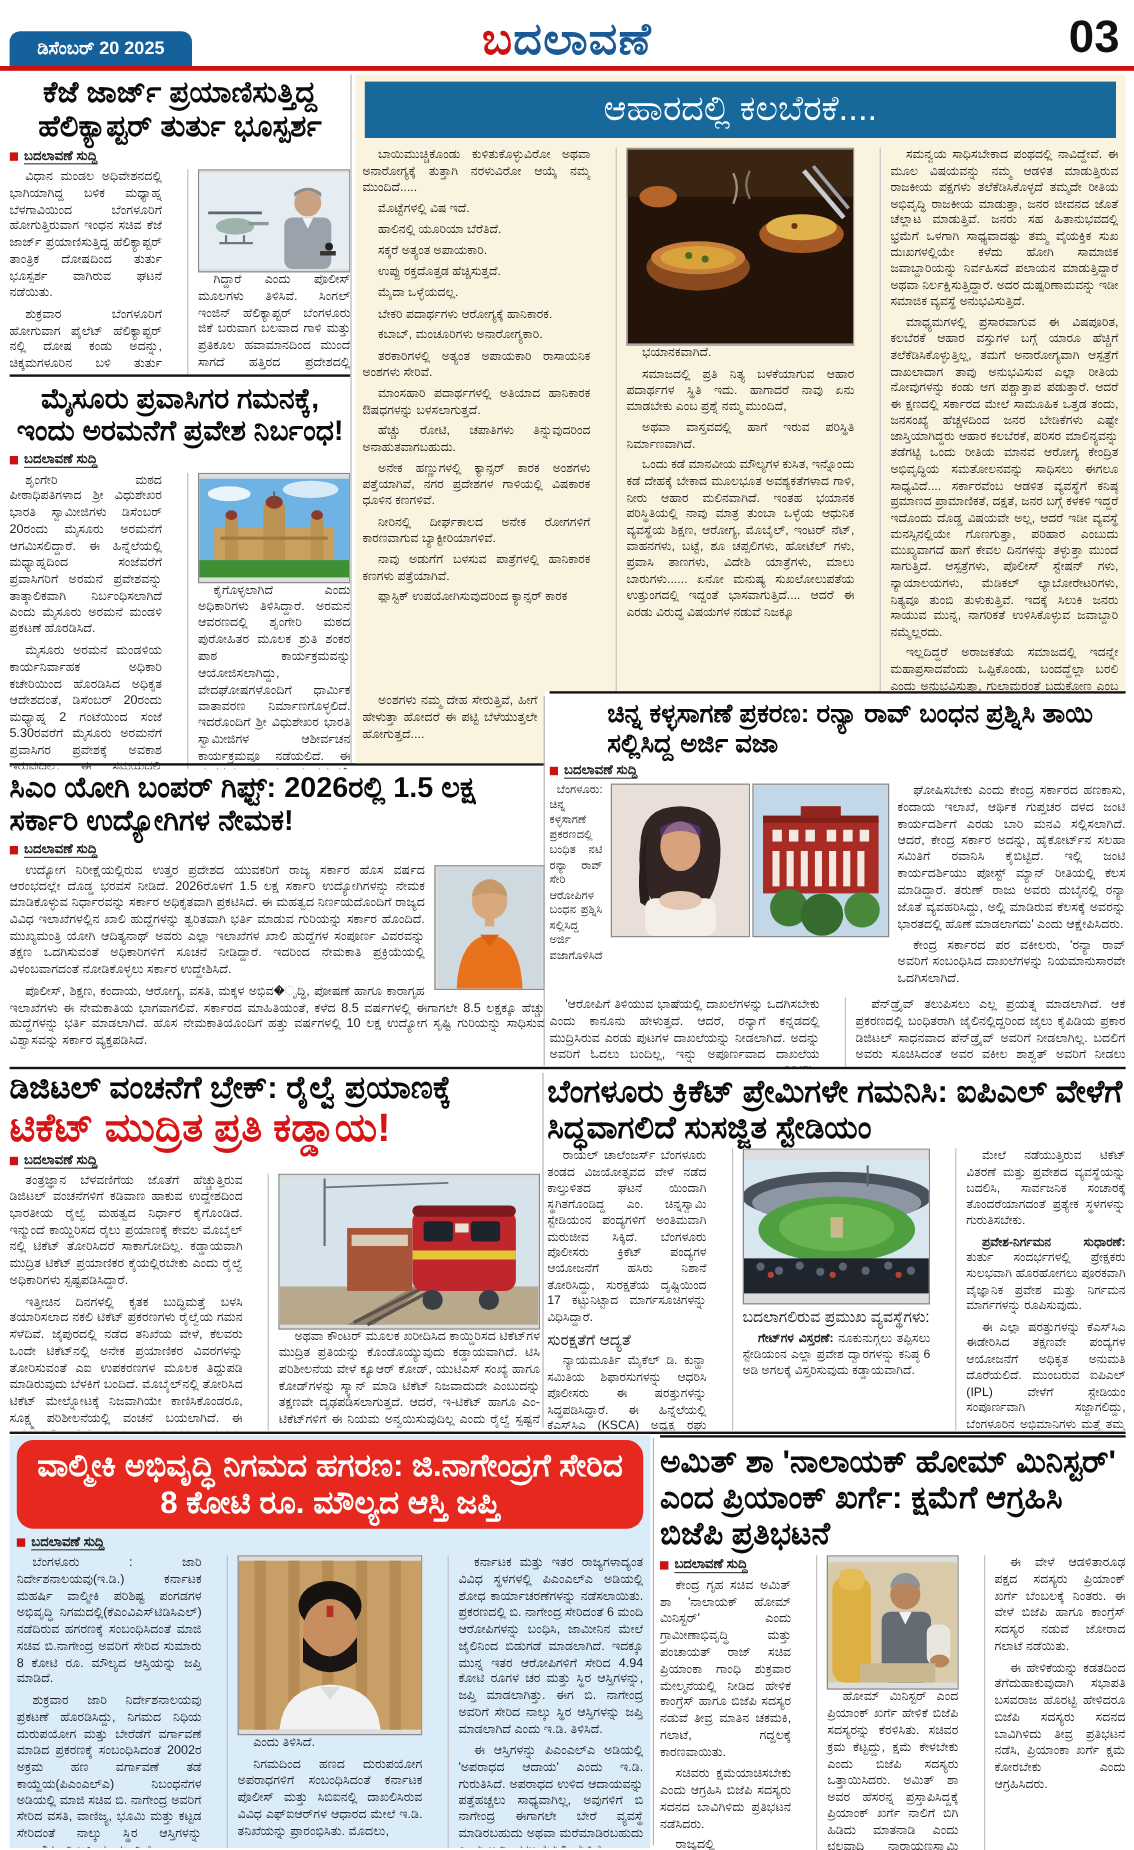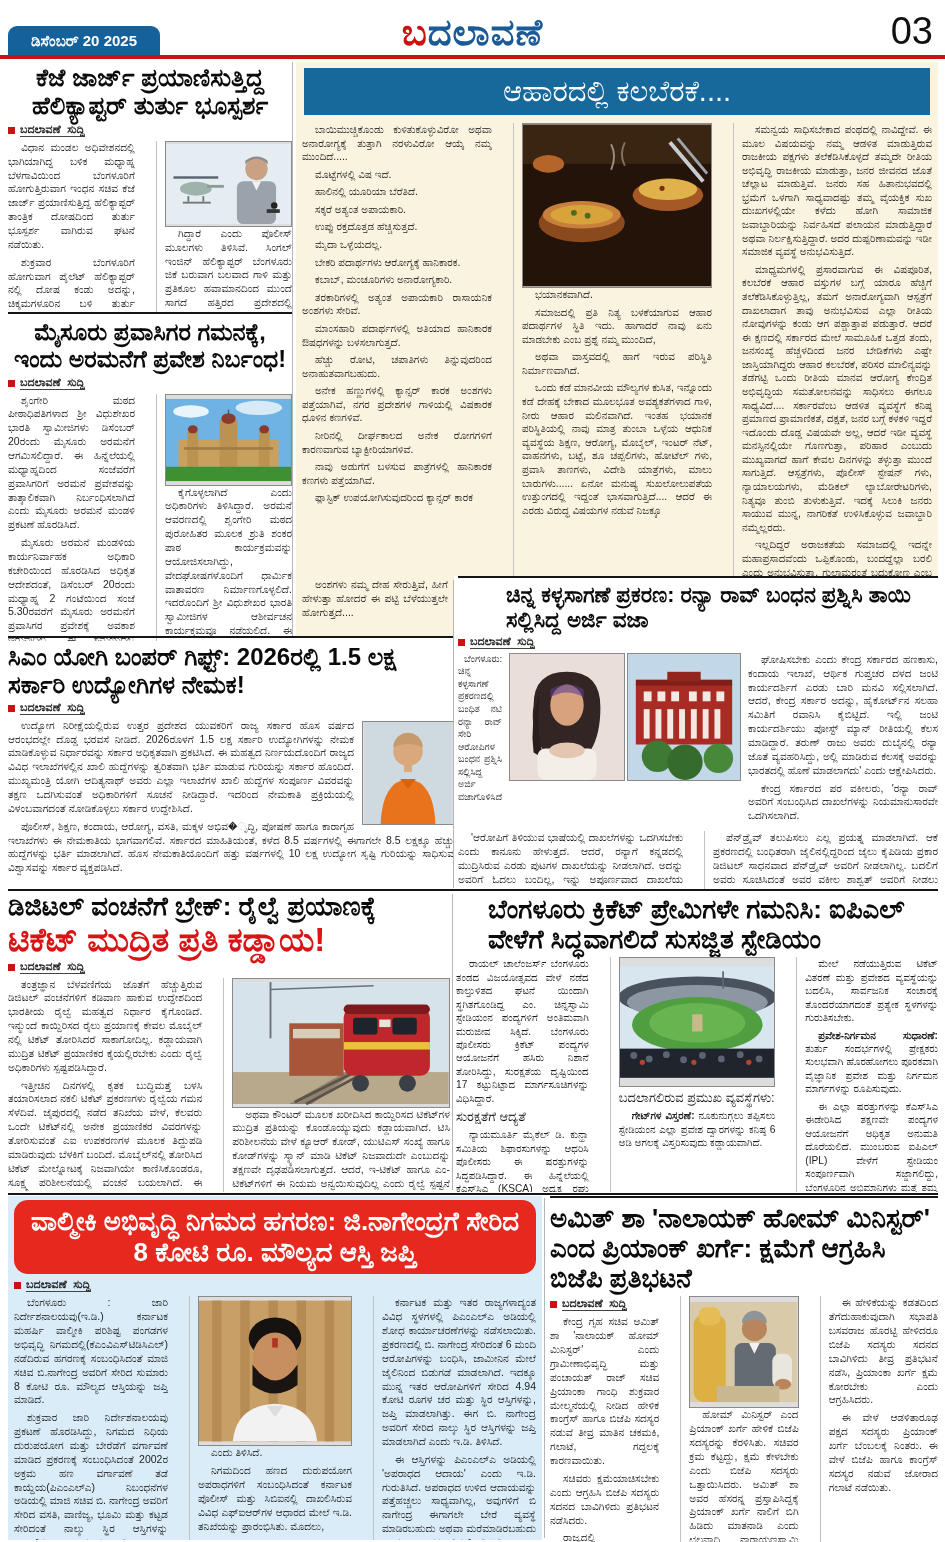--- a/index.html
+++ b/index.html
@@ -3,28 +3,28 @@
 <meta charset="utf-8">
 <style>
   html,body{margin:0;padding:0;background:#ffffff;}
   body{width:945px;height:1542px;position:relative;font-family:"Liberation Sans","DejaVu Sans",sans-serif;color:#1c1c1c;}
   
   #hdr{position:absolute;left:0;top:0;width:945px;height:59px;}
   #datebox{position:absolute;left:8px;top:26px;width:152px;height:29px;background:#15619b;color:#fff;
     border-radius:9px 9px 0 0;display:flex;align-items:center;justify-content:center;font-weight:bold;font-size:15px;}
   #masthead{position:absolute;left:0;right:0;top:12px;text-align:center;font-size:37px;font-weight:bold;letter-spacing:1px;}
   #masthead .m1{color:#cc1111;} #masthead .m2{color:#1a5a96;}
-  #pagenum{position:absolute;right:12px;top:10px;font-size:38px;font-weight:normal;color:#111;}
+  #pagenum{position:absolute;right:12px;top:10px;font-size:38px;font-weight:bold;color:#111;}
   #redrule{position:absolute;left:0;top:55px;width:945px;height:4px;background:#cc1111;}
   
   .art{position:absolute;overflow:hidden;}
   .h1{font-weight:bold;color:#0b0b0b;line-height:1.16;margin:2px 0 3px;}
   .byline{display:flex;align-items:center;gap:5px;margin:2px 0 4px;}
   .byline .sq{width:7px;height:7px;background:#cc1111;flex:0 0 auto;}
-  .byline b{font-size:11px;color:#222;border-bottom:1.5px solid #444;font-family:Liberation Mono, monospace;}
+  .byline b{font-size:11px;color:#222;border-bottom:1.5px solid #444;}
   .cols{display:flex;gap:21px;}
   .col{flex:1;min-width:0;overflow:hidden;}
   .col + .col{border-left:1px solid #c2c2c2;padding-left:8px;}
   .bp{margin:0 0 4px;text-indent:13px;text-align:justify;line-height:1.32;font-size:10.5px;color:#1d1d1d;}
   .lead b{font-weight:bold;}
   .subhead{font-weight:normal;text-align:left;font-size:13px;margin:3px 0;color:#111;}
   .ph{display:block;width:100%;border:1px solid #8a8a8a;box-sizing:border-box;background:#ddd;}
   .vline{position:absolute;width:1px;background:#b5b5b5;}
   .hline{position:absolute;height:2px;background:#151515;}
   .topline{border-top:2px solid #151515;padding-top:3px;}
@@ -44,21 +44,21 @@
   #art-ranya{left:458px;top:576px;width:480px;height:313px;box-sizing:border-box;}
   #art-ranya .h1{font-size:21.5px;margin-left:48px;}
   #ranya-row1{display:flex;gap:7px;}
   #ranya-intro{width:44px;flex:0 0 auto;overflow:hidden;}
   #ranya-intro .bp{font-size:9.5px;text-indent:6px;}
   #ranya-photos{display:flex;gap:2px;flex:0 0 auto;width:232px;}
   #art-rail{left:8px;top:892px;width:442px;height:300px;}
   #art-rail .hA{font-size:26px;font-weight:bold;line-height:1.1;color:#0b0b0b;}
   #art-rail .hB{font-size:33px;font-weight:bold;line-height:1.15;color:#d81414;}
   #art-cric{left:456px;top:892px;width:482px;height:300px;}
-  #art-cric .h1{font-size:26px;margin-left:32px;}
+  #art-cric .h1{font-size:26px;}
   #art-cric .bp{font-size:10.2px;}
   #art-val{left:8px;top:1196px;width:534px;height:344px;background:#d9ecf8;box-sizing:border-box;padding:4px 6px;}
   #val-box{background:#e6281e;color:#fff;font-weight:bold;font-size:26px;text-align:center;line-height:1.2;
     border-radius:14px;padding:6px 8px;margin:0 0 5px;}
   #art-amit{left:550px;top:1196px;width:388px;height:344px;}
   #art-amit .h1{font-size:26px;}
 </style>
 </head>
 <body>
 
@@ -441,22 +441,22 @@
         <polygon points="66,46 72,58 78,46" fill="#f2f2f2"></polygon>
         <rect x="92" y="58" width="22" height="38" rx="8" fill="#e9e6df"></rect>
         <ellipse cx="104" cy="92" rx="9" ry="6" fill="#b9855d"></ellipse>
         <rect x="30" y="94" width="70" height="18" fill="#c9b88f"></rect>
       </svg>
       <div>
           <p class="bp">ಹೋಮ್ ಮಿನಿಸ್ಟರ್ ಎಂದ ಪ್ರಿಯಾಂಕ್ ಖರ್ಗೆ ಹೇಳಿಕೆ ಬಿಜೆಪಿ ಸದಸ್ಯರನ್ನು ಕೆರಳಿಸಿತು. ಸಚಿವರ ಕ್ರಮ ಕೆಟ್ಟದ್ದು, ಕ್ಷಮೆ ಕೇಳಬೇಕು ಎಂದು ಬಿಜೆಪಿ ಸದಸ್ಯರು ಒತ್ತಾಯಿಸಿದರು. ಅಮಿತ್ ಶಾ ಅವರ ಹೆಸರನ್ನ ಪ್ರಸ್ತಾಪಿಸಿದ್ದಕ್ಕೆ ಪ್ರಿಯಾಂಕ್ ಖರ್ಗೆ ನಾಲಿಗೆ ಬಿಗಿ ಹಿಡಿದು ಮಾತನಾಡಿ ಎಂದು ಛಲವಾದಿ ನಾರಾಯಣಸ್ವಾಮಿ ಎಚ್ಚರಿಸಿದರು.</p>
         </div>
     </div>
     <div class="col">
+        <p class="bp">ಈ ವೇಳೆ ಆಡಳಿತಾರೂಢ ಪಕ್ಷದ ಸದಸ್ಯರು ಪ್ರಿಯಾಂಕ್ ಖರ್ಗೆ ಬೆಂಬಲಕ್ಕೆ ನಿಂತರು. ಈ ವೇಳೆ ಬಿಜೆಪಿ ಹಾಗೂ ಕಾಂಗ್ರೆಸ್ ಸದಸ್ಯರ ನಡುವೆ ಜೋರಾದ ಗಲಾಟೆ ನಡೆಯಿತು.</p>
         <p class="bp">ಈ ಹೇಳಿಕೆಯನ್ನು ಕಡತದಿಂದ ತೆಗೆದುಹಾಕುವುದಾಗಿ ಸಭಾಪತಿ ಬಸವರಾಜ ಹೊರಟ್ಟಿ ಹೇಳಿದರೂ ಬಿಜೆಪಿ ಸದಸ್ಯರು ಸದನದ ಬಾವಿಗಿಳಿದು ತೀವ್ರ ಪ್ರತಿಭಟನೆ ನಡೆಸಿ, ಪ್ರಿಯಾಂಕಾ ಖರ್ಗೆ ಕ್ಷಮೆ ಕೋರಬೇಕು ಎಂದು ಆಗ್ರಹಿಸಿದರು.</p>
-        <p class="bp">ಈ ವೇಳೆ ಆಡಳಿತಾರೂಢ ಪಕ್ಷದ ಸದಸ್ಯರು ಪ್ರಿಯಾಂಕ್ ಖರ್ಗೆ ಬೆಂಬಲಕ್ಕೆ ನಿಂತರು. ಈ ವೇಳೆ ಬಿಜೆಪಿ ಹಾಗೂ ಕಾಂಗ್ರೆಸ್ ಸದಸ್ಯರ ನಡುವೆ ಜೋರಾದ ಗಲಾಟೆ ನಡೆಯಿತು.</p>
       </div>
   </div>
 </div>
 
 <div class="vline" style="left:292px;top:62px;height:574px;"></div>
 <div class="vline" style="left:453px;top:580px;height:308px;"></div>
 <div class="vline" style="left:452px;top:894px;height:296px;"></div>
 <div class="vline" style="left:544px;top:1198px;height:340px;"></div>
 <div class="hline" style="left:8px;top:889px;width:930px;"></div>
 <div class="hline" style="left:8px;top:1193px;width:930px;"></div>

